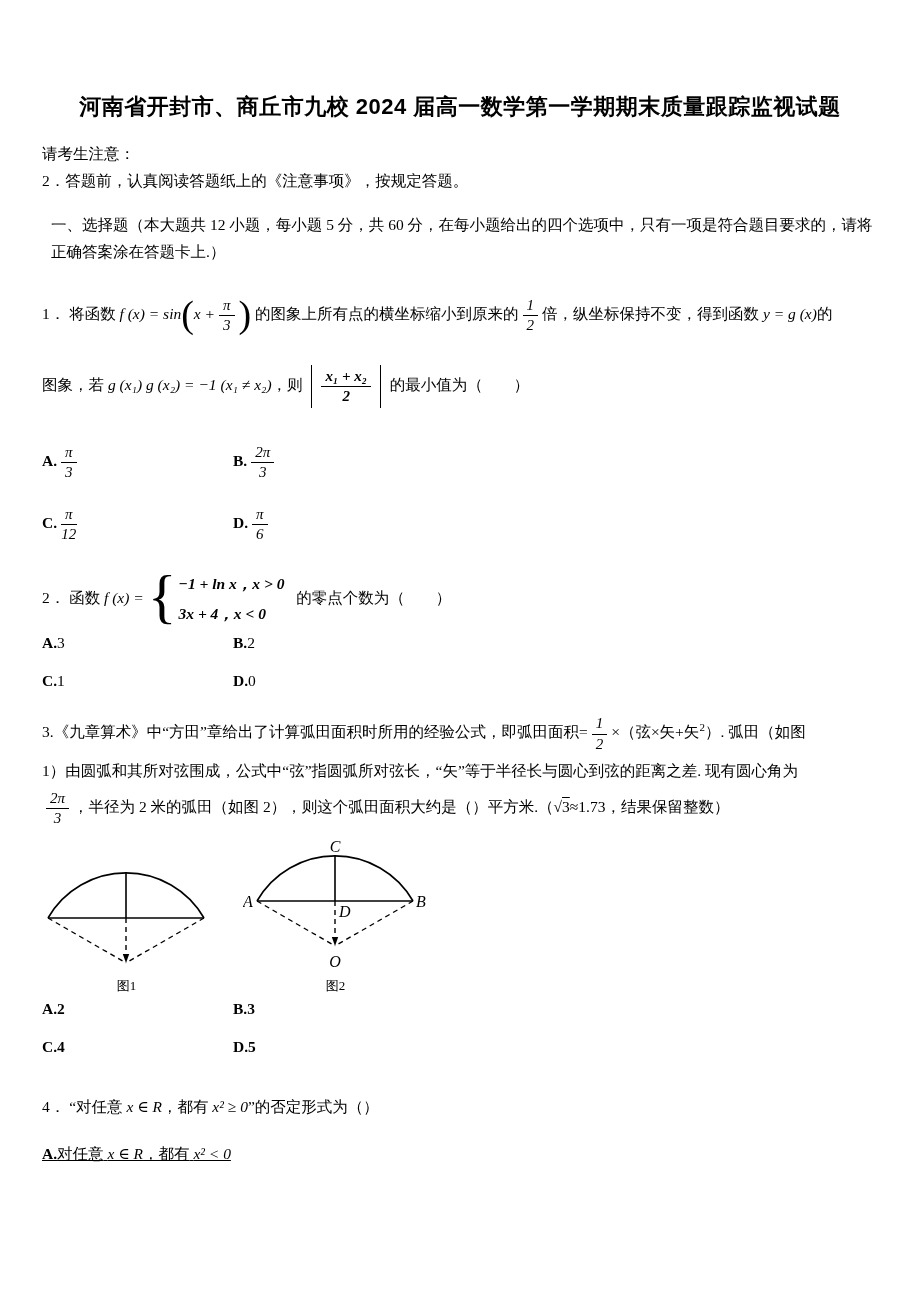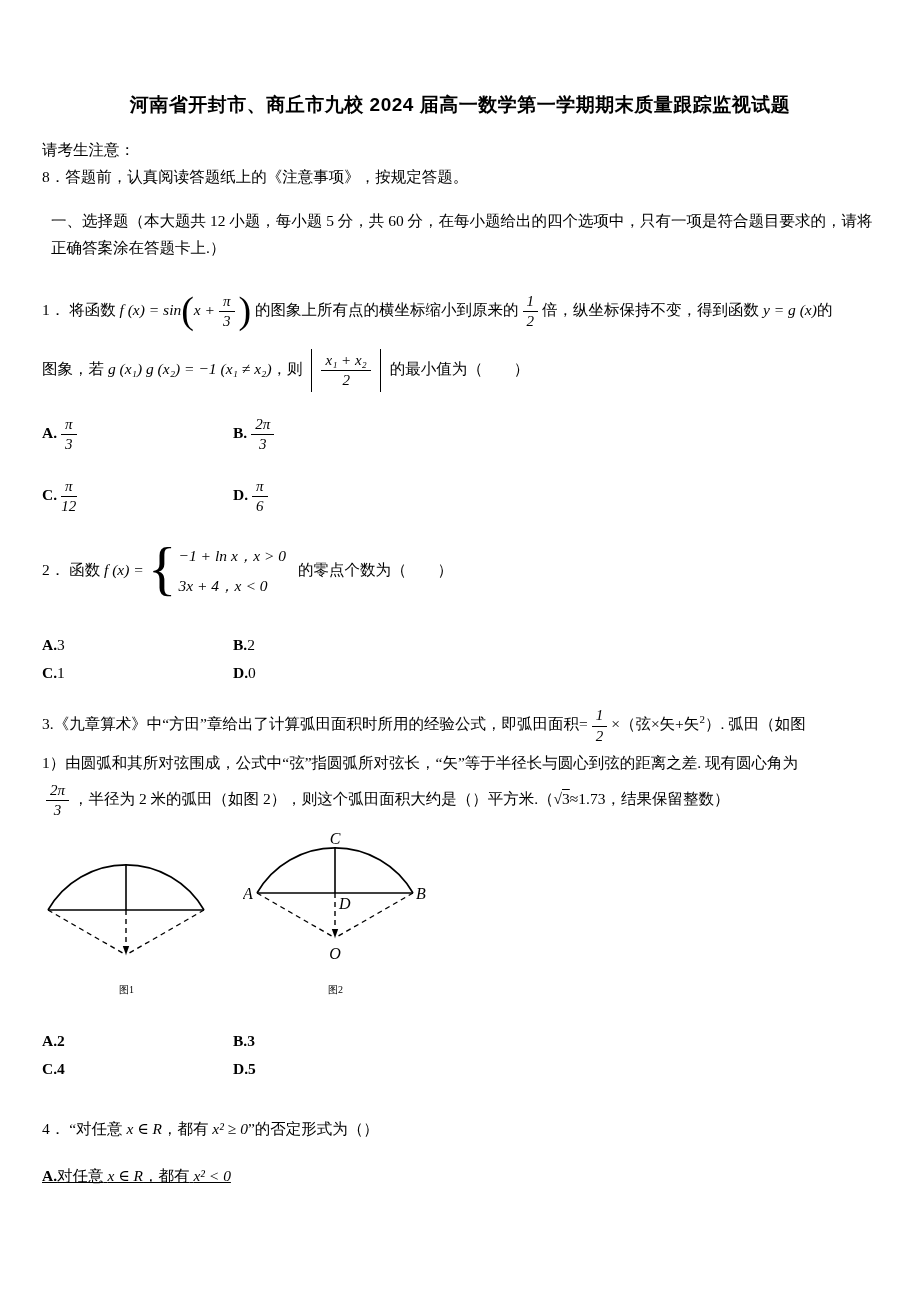--- a/index.html
+++ b/index.html
@@ -1,63 +1,63 @@
 <!DOCTYPE html>
 <html><head>
 <meta charset="utf-8">
 <style>
   html,body{margin:0;padding:0;background:#fff;}
   body{width:920px;height:1302px;color:#000;
        font-family:"Liberation Serif","DejaVu Serif",serif;font-size:15.5px;overflow:hidden;}
   .page{padding:92px 42px 0 42px;box-sizing:border-box;}
   .title{font-family:"Liberation Sans","DejaVu Sans",sans-serif;font-weight:700;
-         font-size:19px;text-align:center;margin:0 0 18px 0;letter-spacing:.5px;}
+         font-size:22px;text-align:center;margin:0 0 18px 0;letter-spacing:.5px;}
   .notice p{margin:0;line-height:27px;}
   .section{margin:17px 0 0 9px;line-height:27px;}
   .qline{white-space:nowrap;}
   .mi{font-style:italic;}
   .frac{display:inline-block;vertical-align:middle;text-align:center;
         line-height:1.15;margin:0 4px;font-size:15px;font-style:italic;}
   .frac .num{display:block;border-bottom:1px solid #000;padding:0 4px 1px 4px;}
   .frac .den{display:block;padding-top:1px;}
   .bigp{font-size:38px;vertical-align:middle;line-height:0;font-weight:300;position:relative;top:-2px;}
   .abs{display:inline-block;vertical-align:middle;border-left:1.5px solid #000;
-       border-right:1.5px solid #000;padding:3px 5px;margin:0 5px;}
+       border-right:1.5px solid #000;padding:3px 5px;margin:12px 5px;font-weight:bold;}
   .brace{font-size:60px;vertical-align:middle;line-height:0;font-weight:200;
          position:relative;top:-3px;margin:0 2px 0 4px;}
-  .cases{display:inline-block;vertical-align:middle;text-align:left;margin-right:8px;}
+  .cases{display:inline-block;vertical-align:middle;text-align:left;margin-right:8px;font-weight:bold;}
   .cases .case{display:block;line-height:1.95;font-style:italic;}
   .opts{display:grid;grid-template-columns:191px auto;justify-content:start;margin-left:0;}
   .opts .opt{white-space:nowrap;}
   .olabel{font-weight:700;}
   .q1l1{margin-top:32px;}
   .q1l2{margin-top:18px;}
   .opts-frac{margin-top:24px;row-gap:24px;}
   .q2line{margin-top:26px;}
-  .opts-plain{margin-top:34px;row-gap:8px;line-height:20px;}
+  .opts-plain{margin-top:4px;row-gap:18px;line-height:20px;}
   .q3{margin-top:24px;}
   .q3 .qline{margin-top:8px;}
   .figs{display:flex;gap:34px;margin:14px 0 4px 2px;align-items:flex-end;}
   .fig{text-align:center;}
-  .figcap{font-size:10px;margin-top:14px;}
+  .figcap{font-size:13px;margin-top:0;}
   .q4line{margin-top:40px;}
   .q4a{margin-top:26px;text-decoration:underline;}
   .sup{font-size:11px;vertical-align:super;line-height:0;}
   svg text{font-family:"Liberation Serif","DejaVu Serif",serif;font-style:italic;font-size:16px;fill:#000;}
 </style>
 </head>
 <body>
 
 <div class="page">
 
   <h1 class="title">河南省开封市、商丘市九校 2024 届高一数学第一学期期末质量跟踪监视试题</h1>
 
   <div class="notice">
     <p>请考生注意：</p>
-    <p>8．答题前，认真阅读答题纸上的《注意事项》，按规定答题。</p>
+    <p>2．答题前，认真阅读答题纸上的《注意事项》，按规定答题。</p>
   </div>
 
   <p class="section">一、选择题（本大题共 12 小题，每小题 5 分，共 60 分，在每小题给出的四个选项中，只有一项是符合题目要求的，请将正确答案涂在答题卡上.）</p>
 
   <div>
     <div class="qline q1l1">
       <span>1． 将函数</span>
       <span class="mi">f (x) = sin</span><span class="bigp">(</span><span class="mi">x +</span><span class="frac"><span class="num">π</span><span class="den">3</span></span><span class="bigp">)</span>
       <span>的图象上所有点的横坐标缩小到原来的</span><span class="frac"><span class="num">1</span><span class="den">2</span></span><span>倍，纵坐标保持不变，得到函数</span>
       <span class="mi">y = g (x)</span><span>的</span>

